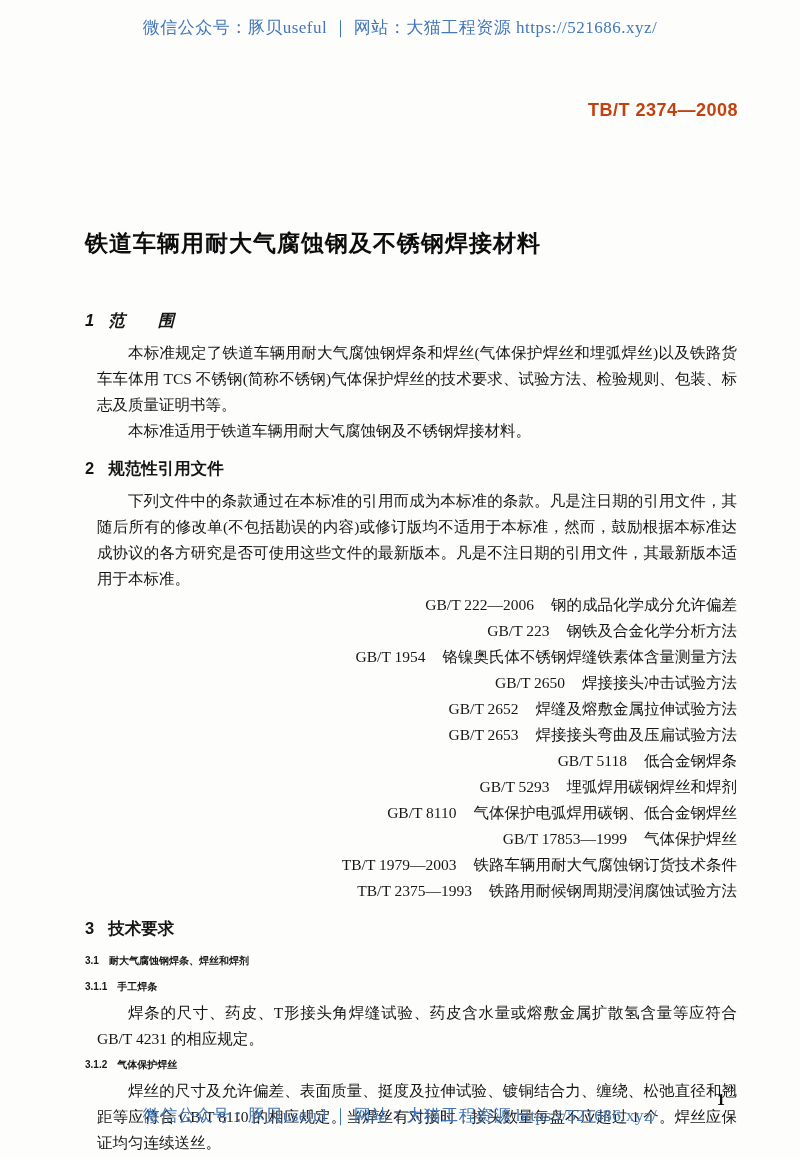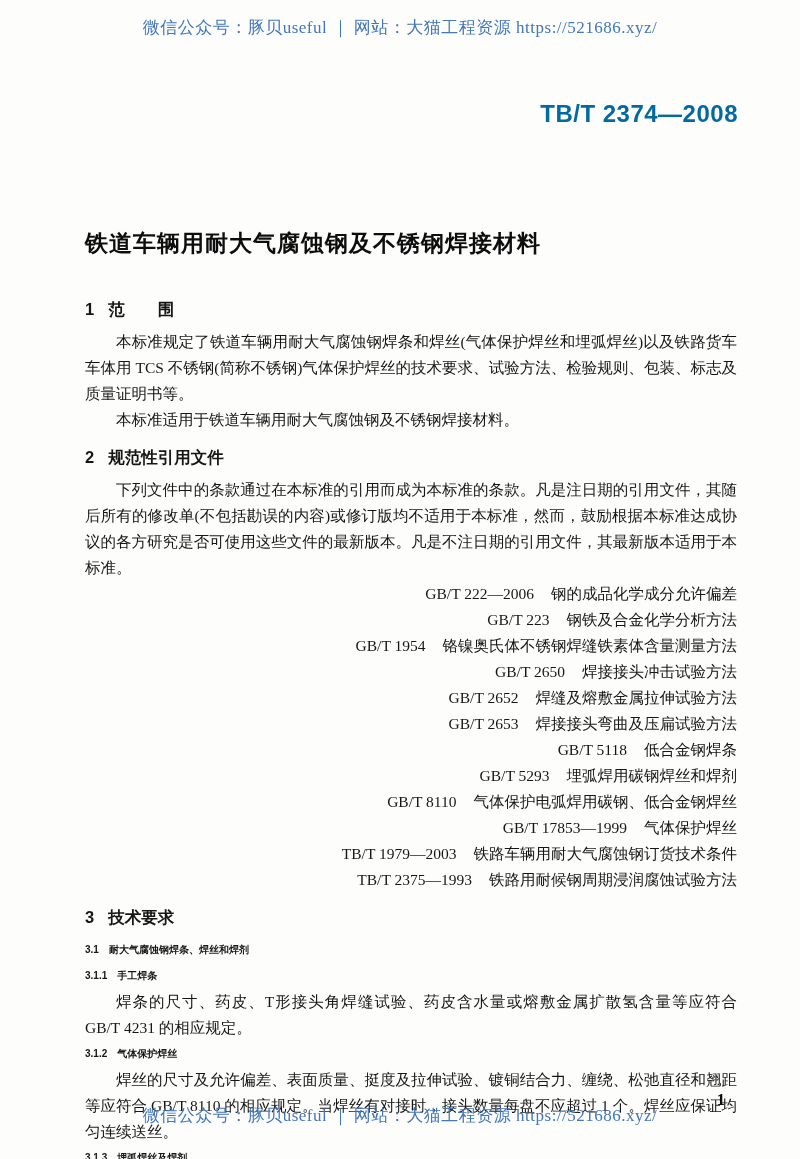--- a/index.html
+++ b/index.html
@@ -24,23 +24,23 @@
     letter-spacing: 0.5px;
     font-family: "Liberation Serif", serif;
   }
   .watermark.top { top: 16px; }
   .watermark.bottom { top: 1104px; }
   .doc-header {
     position: absolute;
     top: 100px; right: 62px;
     font-family: "Liberation Sans", sans-serif;
     font-weight: bold;
-    font-size: 24px;
+    font-size: 18px;
     letter-spacing: 0.5px;
-    color: #0369a1;
+    color: #c2410c;
     text-align: right;
   }
   .doc-title {
     position: absolute;
     top: 228px; left: 85px; width: 652px;
     margin: 0;
     text-align: left;
     font-family: "Liberation Sans", sans-serif;
     font-weight: bold;
     font-size: 23px;
@@ -55,31 +55,31 @@
     text-align: justify;
     color: #161616;
   }
   .block-h1 {
     margin: 11px 0 7px 0;
     font-family: "Liberation Sans", sans-serif;
     font-weight: bold;
     font-size: 16.5px;
     text-align: left;
   }
-  .block-h1:first-child { margin-top: 3px; }
+  .block-h1:first-child { margin-top: 14px; font-style: italic; }
   .block-h1 .num { margin-right: 14px; }
   .block-h2, .block-h3 {
     font-family: "Liberation Sans", sans-serif;
     font-weight: bold;
     font-size: 10px;
     text-align: left;
   }
   .block-h2 { margin-top: 4px; }
   .block-h2 .num, .block-h3 .num { margin-right: 10px; }
-  .block-para { text-indent: 2em; }
+  .block-para { text-indent: 2em; margin-left: 12px; }
   .block-ref {
     padding-left: 2em;
     text-align: right;
     white-space: nowrap;
   }
   .block-ref .ref-code { margin-right: 1.1em; }
   .page-number {
     position: absolute;
     top: 1090px; right: 75px;
     font-weight: bold;

